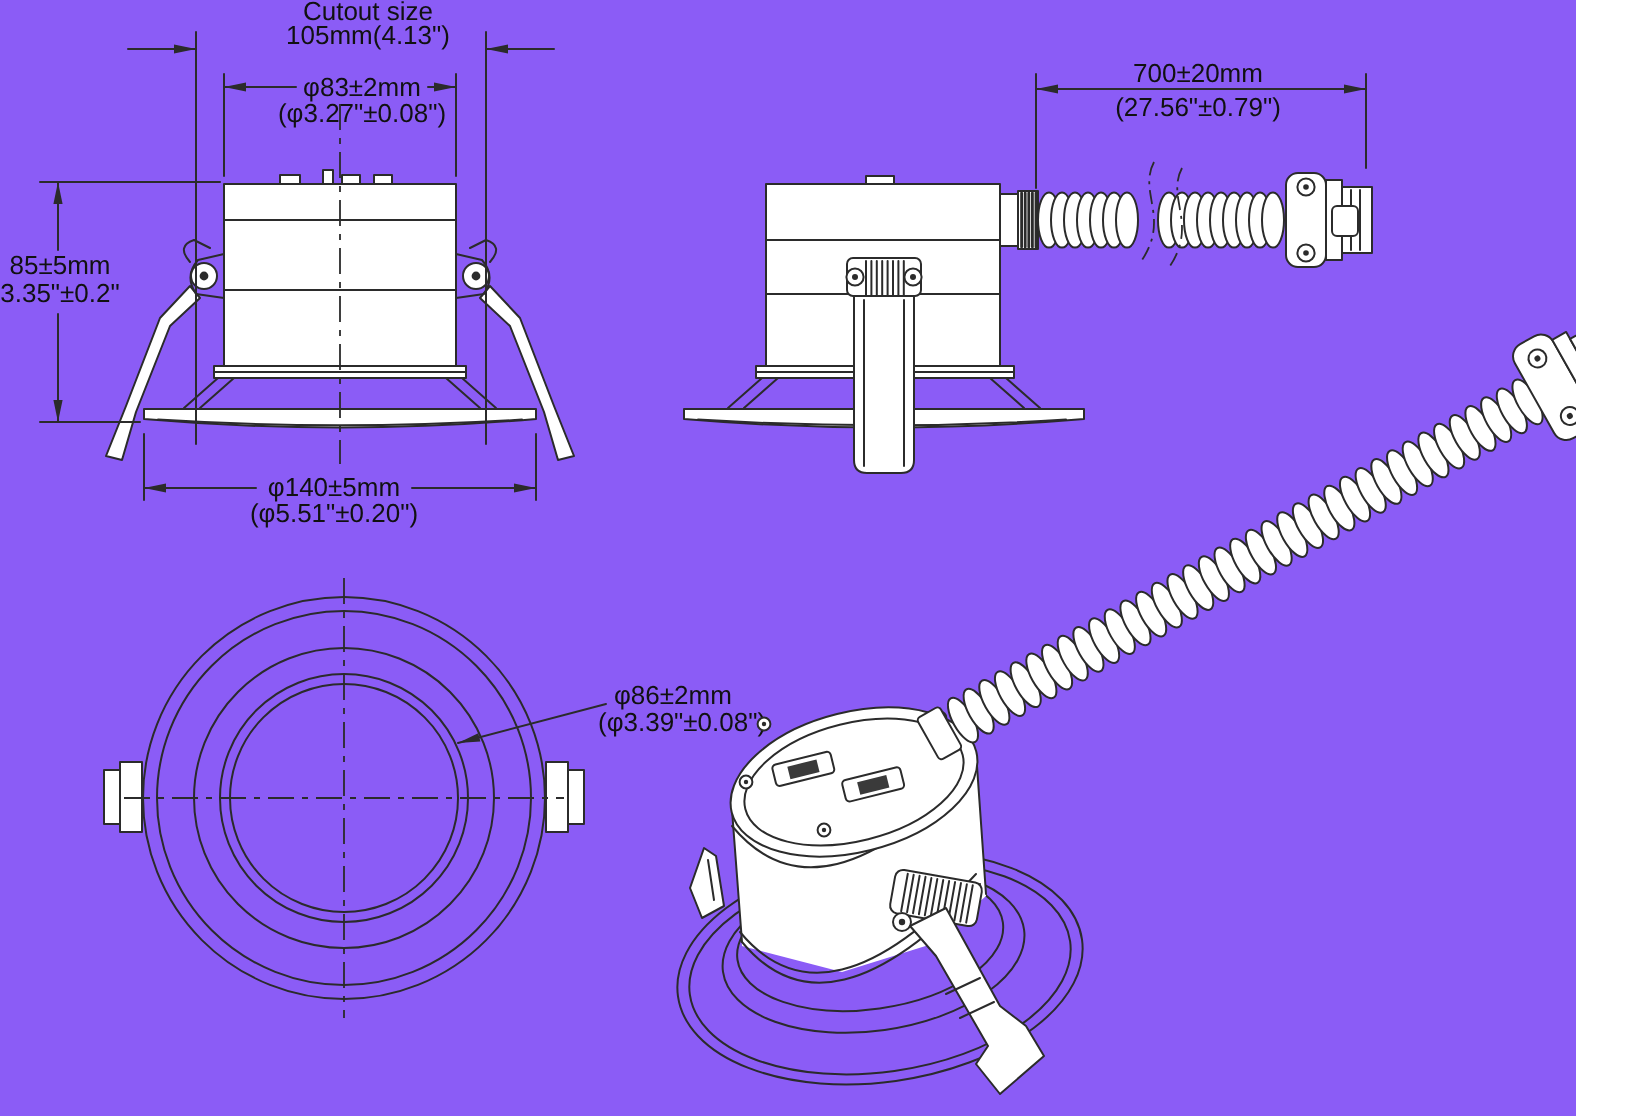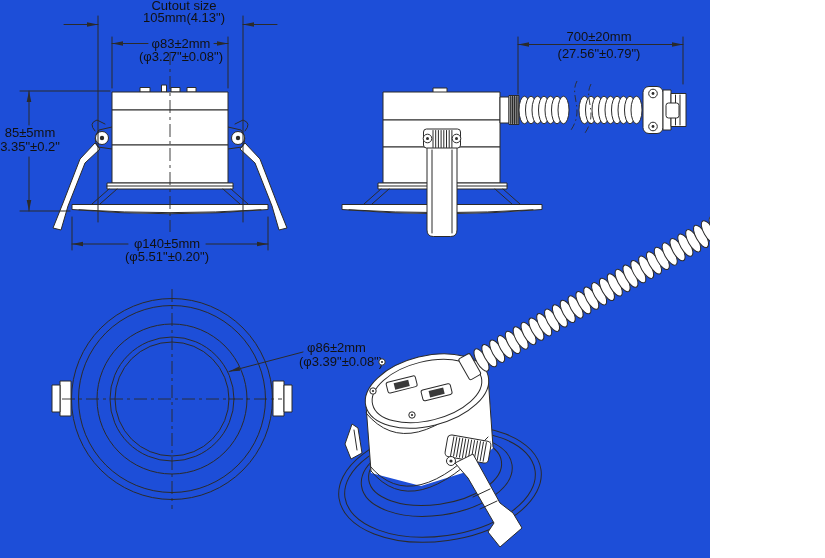--- a/index.html
+++ b/index.html
@@ -1,16 +1,16 @@
 <!DOCTYPE html>
 <html><head>
 <meta charset="utf-8">
 <style>
   html,body{margin:0;padding:0;background:#ffffff;}
-  .stage{width:710px;height:558px;position:relative;background:#1d4ed8;overflow:hidden;}
+  .stage{width:788px;height:558px;position:relative;background:#8b5cf6;overflow:hidden;}
   svg{display:block;}
   .ln{fill:none;stroke:#2b2b2b;stroke-width:1;stroke-linecap:round;stroke-linejoin:round;}
   .fw{fill:#ffffff;stroke:#2b2b2b;stroke-width:1;stroke-linejoin:round;}
   .fd{fill:#2b2b2b;stroke:none;}
   .dk{fill:#3a3a3a;stroke:none;}
   .cl{fill:none;stroke:#2b2b2b;stroke-width:0.9;stroke-dasharray:13 4 3 4;}
   .bk{fill:none;stroke:#2b2b2b;stroke-width:0.9;stroke-dasharray:7 3 1.5 3;}
   text.dim{font-family:"Liberation Sans",sans-serif;font-size:13px;fill:#111111;}
   .mid{text-anchor:middle;}
 </style>

